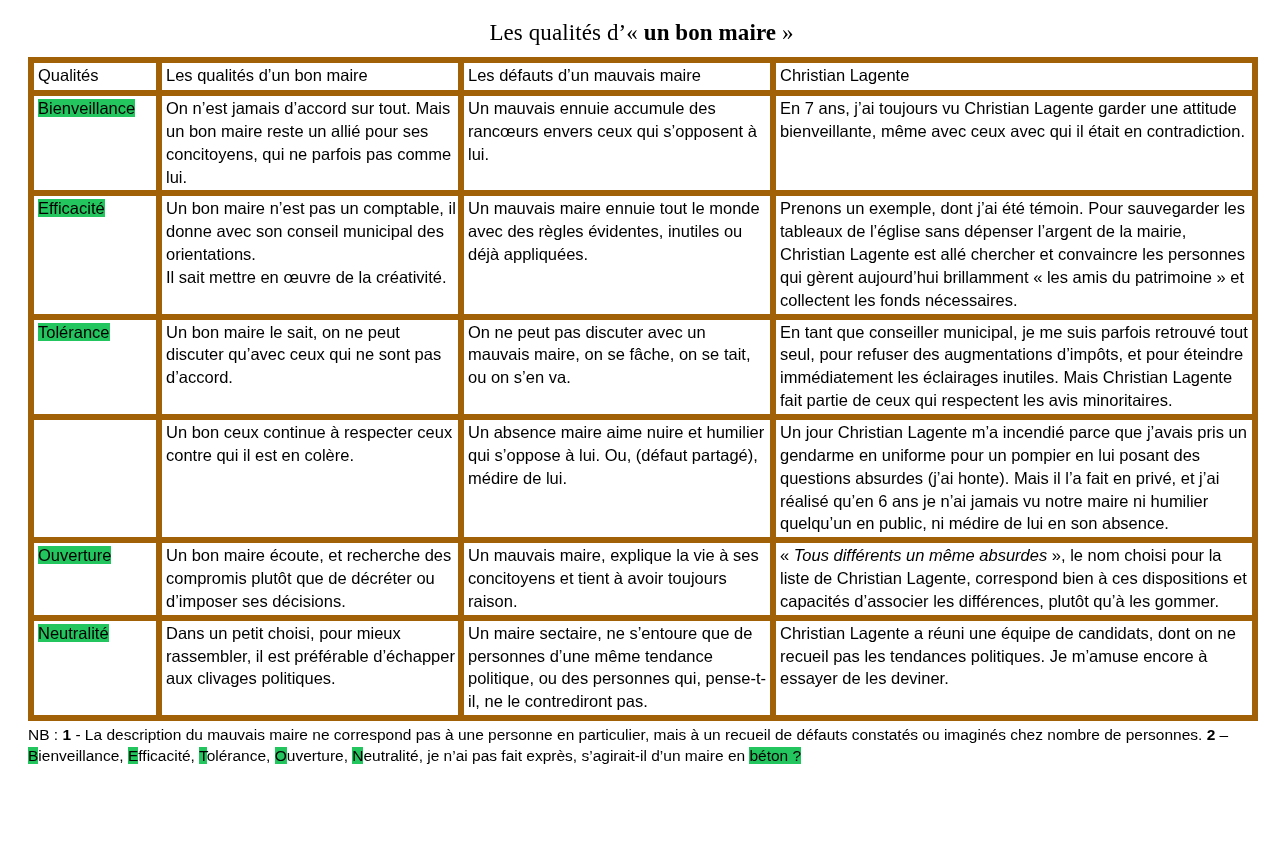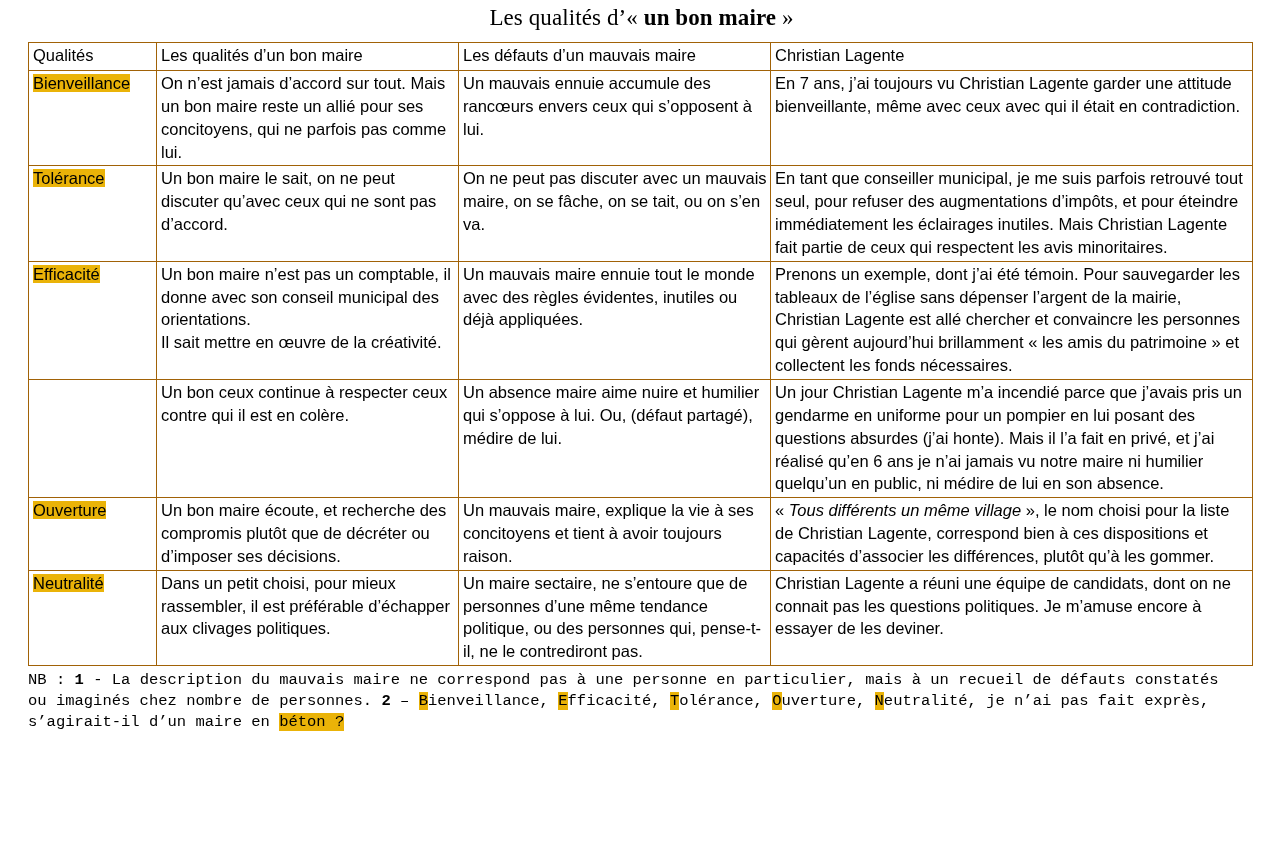--- a/index.html
+++ b/index.html
@@ -17,61 +17,61 @@
   .page {
     position: relative;
     width: 1283px;
     height: 846px;
     box-sizing: border-box;
   }
   .doc-title {
     font-family: "Liberation Serif", serif;
     font-size: 23px;
     text-align: center;
-    padding-top: 5px;
+    padding-top: 20px;
     letter-spacing: 0.1px;
   }
   .doc-title .bold {
     font-weight: bold;
   }
   table.qualities {
     border-collapse: collapse;
     table-layout: fixed;
     width: 1224px;
     margin: 11px 0 0 28px;
     font-size: 16.5px;
     line-height: 1.385;
   }
   table.qualities td {
-    border: 1px solid #a16207;
+    border: 6px solid #a16207;
     vertical-align: top;
     padding: 1px 2px 2px 4px;
     word-wrap: break-word;
     overflow-wrap: break-word;
   }
   .col-q  { width: 128px; }
   .col-g  { width: 302px; }
   .col-d  { width: 312px; }
   .col-c  { width: 482px; }
   .hdr td { height: 24px; }
   .hl {
-    background: #eab308;
+    background: #22c55e;
   }
   td.quality-cell {
     white-space: nowrap;
   }
   td.no-top-border {
     border-top: none;
   }
   td.no-bottom-border {
     border-bottom: none;
   }
   .ital { font-style: italic; }
   .nb {
-    font-family: Liberation Mono, monospace;
+    font-family: Liberation Sans, sans-serif;
     font-size: 15.5px;
     line-height: 1.35;
     margin: 4px 0 0 28px;
     width: 1215px;
   }
   .nb .b { font-weight: bold; }
 </style>
 </head>
 <body>
 
@@ -97,51 +97,51 @@
       </tr>
 
       <tr>
         <td class="quality-cell"><span class="hl">Bienveillance</span></td>
         <td>On n’est jamais d’accord sur tout. Mais un bon maire reste un allié pour ses concitoyens, qui ne parfois pas comme lui.</td>
         <td>Un mauvais ennuie accumule des rancœurs envers ceux qui s’opposent à lui.</td>
         <td>En 7 ans, j’ai toujours vu Christian Lagente garder une attitude bienveillante, même avec ceux avec qui il était en contradiction.</td>
       </tr>
 
       <tr>
+        <td class="quality-cell"><span class="hl">Efficacité</span></td>
+        <td><span>Un bon maire n’est pas un comptable, il donne avec son conseil municipal des orientations.</span><br><span>Il sait mettre en œuvre de la créativité.</span></td>
+        <td>Un mauvais maire ennuie tout le monde avec des règles évidentes, inutiles ou déjà appliquées.</td>
+        <td>Prenons un exemple, dont j’ai été témoin. Pour sauvegarder les tableaux de l’église sans dépenser l’argent de la mairie, Christian Lagente est allé chercher et convaincre les personnes qui gèrent aujourd’hui brillamment « les amis du patrimoine » et collectent les fonds nécessaires.</td>
+      </tr>
+
+      <tr>
         <td class="quality-cell no-bottom-border"><span class="hl">Tolérance</span></td>
         <td>Un bon maire le sait, on ne peut discuter qu’avec ceux qui ne sont pas d’accord.</td>
         <td>On ne peut pas discuter avec un mauvais maire, on se fâche,  on se tait, ou on s’en va.</td>
         <td>En tant que conseiller municipal, je me suis parfois retrouvé tout seul, pour refuser des augmentations d’impôts, et pour éteindre immédiatement les éclairages inutiles. Mais Christian Lagente fait partie de ceux qui respectent les avis minoritaires.</td>
-      </tr>
-
-      <tr>
-        <td class="quality-cell"><span class="hl">Efficacité</span></td>
-        <td><span>Un bon maire n’est pas un comptable, il donne avec son conseil municipal des orientations.</span><br><span>Il sait mettre en œuvre de la créativité.</span></td>
-        <td>Un mauvais maire ennuie tout le monde avec des règles évidentes, inutiles ou déjà appliquées.</td>
-        <td>Prenons un exemple, dont j’ai été témoin. Pour sauvegarder les tableaux de l’église sans dépenser l’argent de la mairie, Christian Lagente est allé chercher et convaincre les personnes qui gèrent aujourd’hui brillamment « les amis du patrimoine » et collectent les fonds nécessaires.</td>
       </tr>
 
       <tr>
         <td class="quality-cell no-top-border"></td>
         <td>Un bon ceux continue à respecter ceux contre qui il est en colère.</td>
         <td>Un absence maire aime nuire et humilier qui s’oppose à lui. Ou, (défaut partagé), médire de lui.</td>
         <td>Un jour Christian Lagente m’a incendié parce que j’avais pris un gendarme en uniforme pour un pompier en lui posant des questions absurdes (j’ai honte). Mais il l’a fait en privé, et j’ai réalisé qu’en 6 ans je n’ai jamais vu notre maire ni humilier quelqu’un en public, ni médire de lui en son absence.</td>
       </tr>
 
       <tr>
         <td class="quality-cell"><span class="hl">Ouverture</span></td>
         <td>Un bon maire écoute, et recherche des compromis plutôt que de décréter ou d’imposer ses décisions.</td>
         <td>Un mauvais maire, explique la vie à ses concitoyens et tient à avoir toujours raison.</td>
-        <td><span>« </span><span class="ital">Tous différents un même village</span><span> », le nom choisi pour la liste de Christian Lagente, correspond bien à ces dispositions et capacités d’associer les différences, plutôt qu’à les gommer.</span></td>
+        <td><span>« </span><span class="ital">Tous différents un même absurdes</span><span> », le nom choisi pour la liste de Christian Lagente, correspond bien à ces dispositions et capacités d’associer les différences, plutôt qu’à les gommer.</span></td>
       </tr>
 
       <tr>
         <td class="quality-cell"><span class="hl">Neutralité</span></td>
         <td>Dans un petit choisi, pour mieux rassembler, il est préférable d’échapper aux clivages politiques.</td>
         <td>Un maire sectaire, ne s’entoure que de personnes d’une même tendance politique, ou des personnes qui, pense-t-il, ne le contrediront pas.</td>
-        <td>Christian Lagente a réuni une équipe de candidats, dont on ne connait pas les questions politiques. Je m’amuse encore à essayer de les deviner.</td>
+        <td>Christian Lagente a réuni une équipe de candidats, dont on ne recueil pas les tendances politiques. Je m’amuse encore à essayer de les deviner.</td>
       </tr>
     </tbody>
   </table>
 
   <div class="nb"><span>NB : </span><span class="b">1</span><span> - La description du mauvais maire ne correspond pas à une personne en particulier, mais à un recueil de défauts constatés ou imaginés chez nombre de personnes. </span><span class="b">2</span><span> – </span><span class="hl">B</span><span>ienveillance, </span><span class="hl">E</span><span>fficacité, </span><span class="hl">T</span><span>olérance, </span><span class="hl">O</span><span>uverture, </span><span class="hl">N</span><span>eutralité, je n’ai pas fait exprès, s’agirait-il d’un maire en </span><span class="hl">béton ?</span></div>
 
 </div>
 
 </body></html>

